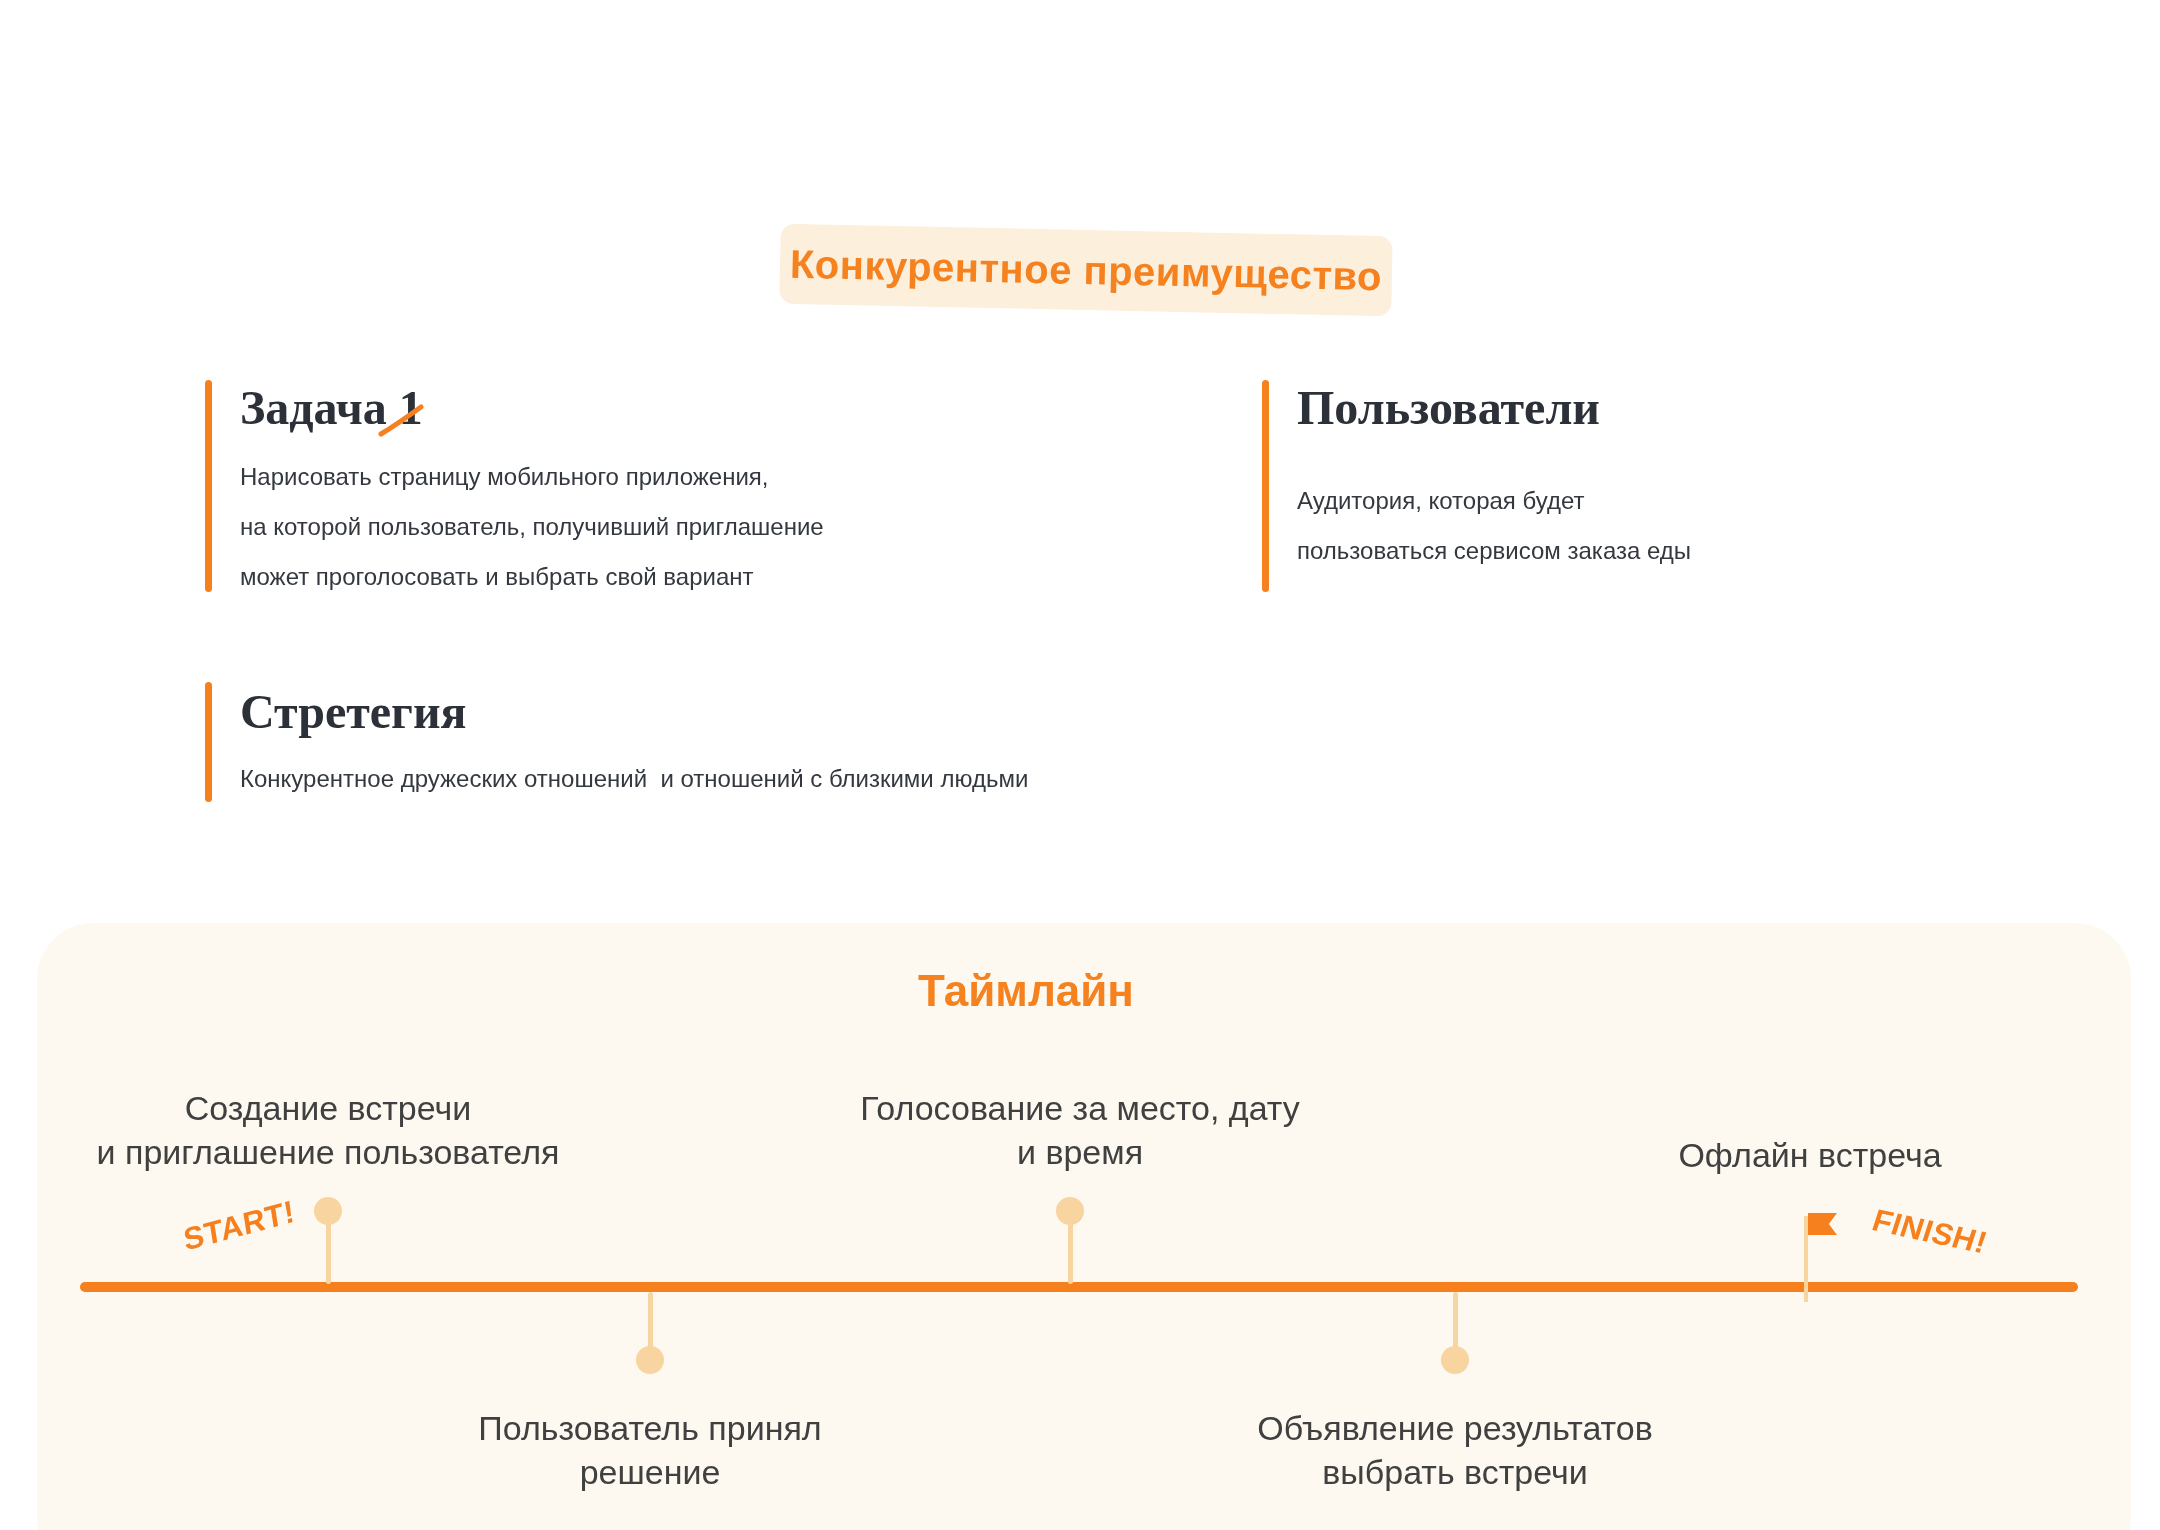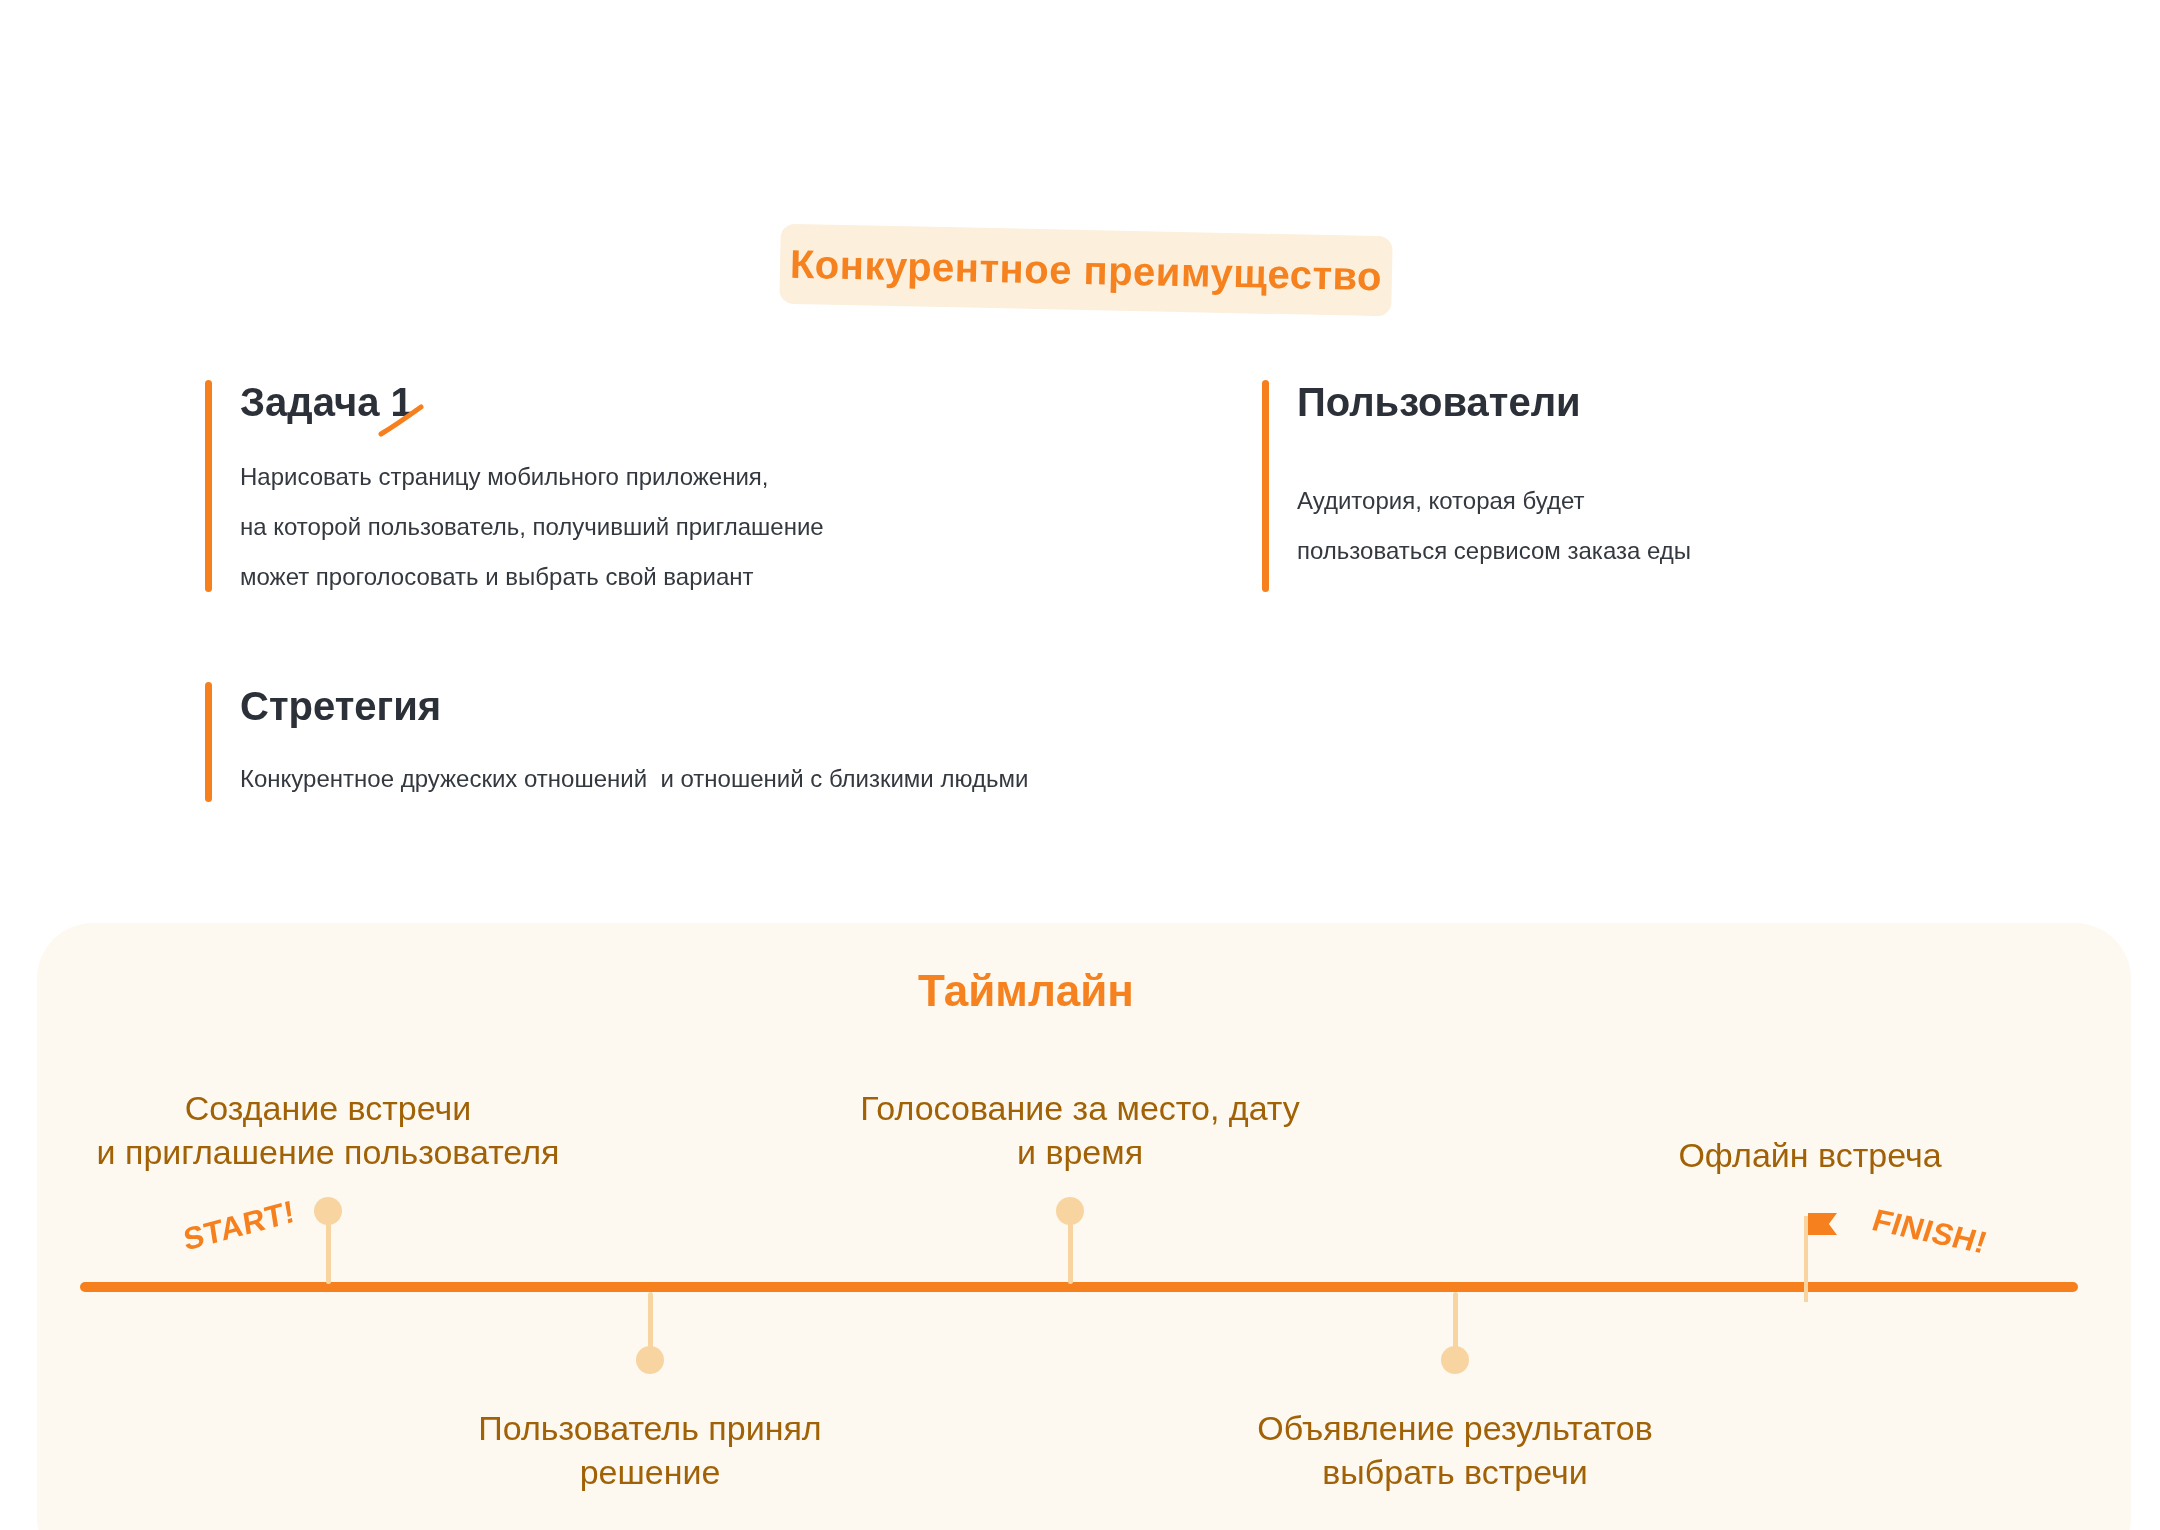--- a/index.html
+++ b/index.html
@@ -21,22 +21,23 @@
   .badge-text{
     position:absolute;inset:0;
     display:flex;align-items:center;justify-content:center;
     color:#F5821F;font-size:40px;font-weight:700;letter-spacing:0.5px;
   }
   
   .accent-bar{
     position:absolute;width:7px;border-radius:4px;background:#F6801E;
   }
   .sec-title{
-    position:absolute;font-size:40px;font-weight:700;color:#2C3038;
+    position:absolute;font-size:48px;font-weight:700;color:#2C3038;
     white-space:pre-wrap;
+    font-family:Liberation Serif, serif;
   }
   .sec-body{
     position:absolute;font-size:24px;font-weight:400;color:#34383F;
     line-height:50px;white-space:pre-wrap;
   }
   .swoosh{position:absolute;left:378px;top:404px;width:46px;height:34px;}
   
   .timeline-card{
     position:absolute;left:37px;top:923px;width:2094px;height:650px;
     background:#FDF9F0;border-radius:56px;
@@ -50,21 +51,21 @@
     background:#F6801E;border-radius:6px;
   }
   .stem{
     position:absolute;width:5px;background:#F8D5A0;border-radius:3px;
   }
   .dot{
     position:absolute;width:28px;height:28px;border-radius:50%;background:#F8D5A0;
   }
   .mlabel{
     position:absolute;width:520px;text-align:center;
-    font-size:34px;line-height:44px;color:#a16207;white-space:pre-line;
+    font-size:34px;line-height:44px;color:#404040;white-space:pre-line;
   }
   .shout{
     position:absolute;color:#F6801E;font-weight:800;font-size:31px;
     letter-spacing:0.5px;
   }
   .flag-pole{
     position:absolute;left:1804px;top:1216px;width:4px;height:86px;
     background:#F8D5A0;
   }
   .flag{

